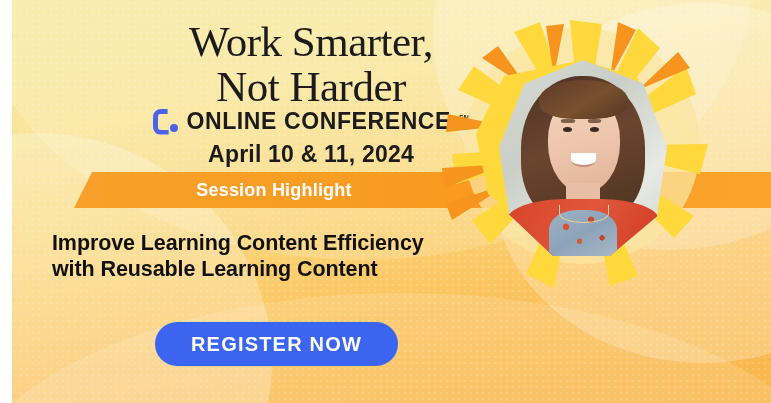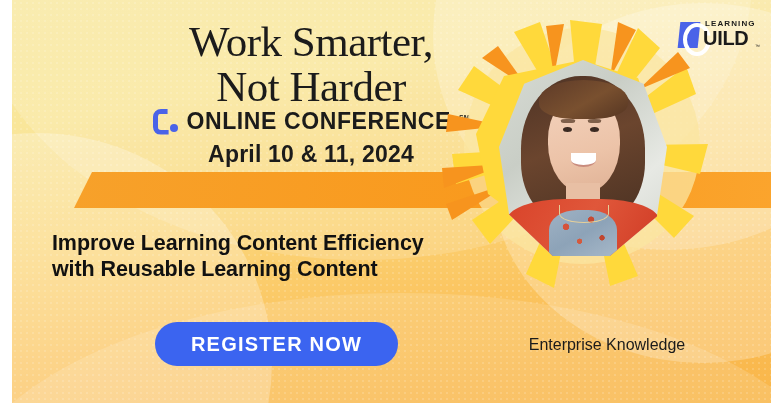--- a/index.html
+++ b/index.html
@@ -230,20 +230,21 @@
     <span id="conf-mark">
       <span class="brk"></span>
         <span class="dot"></span>
     </span>
     <span id="conf-text">ONLINE CONFERENCE</span>
     <span id="conf-sm">SM</span>
   </div>
   <div id="conf-date">April 10 &amp; 11, 2024</div>
 
   <div id="ribbon"></div>
+  <div id="ribbon-label">Session Highlight</div>
 
   <div id="session-title">Improve Learning Content Efficiency
 with Reusable Learning Content</div>
 
   <button id="register">REGISTER NOW</button>
 
   <div id="burst">
     <svg viewBox="0 0 270 285" xmlns="http://www.w3.org/2000/svg">
       <circle cx="140" cy="128" r="118" fill="#FBE6A0" opacity="0.75"></circle>
       <g fill="#FFD93B">
@@ -281,26 +282,15 @@
       <div class="brow r"></div>
     <div class="eye l"></div>
       <div class="eye r"></div>
     <div class="smile"></div>
     <div class="neck"></div>
     <div class="jacket"></div>
     <div class="blouse"></div>
     <div class="necklace"></div>
   </div>
 
-  <div style="position:absolute;left:470px;top:336px;width:250px;text-align:center;
-              font-size:16px;font-weight:400;color:#1b1b1b;">Enterprise Knowledge</div>
-
-  <div id="guild">
-    <div class="gmark">
-      <span class="sq"></span>
-      <span class="gwhite"></span>
-    </div>
-    <div class="learning">LEARNING</div>
-    <div class="uild">UILD</div>
-    <div class="tm">™</div>
-  </div>
+
 
 </div>
 
 </body></html>

